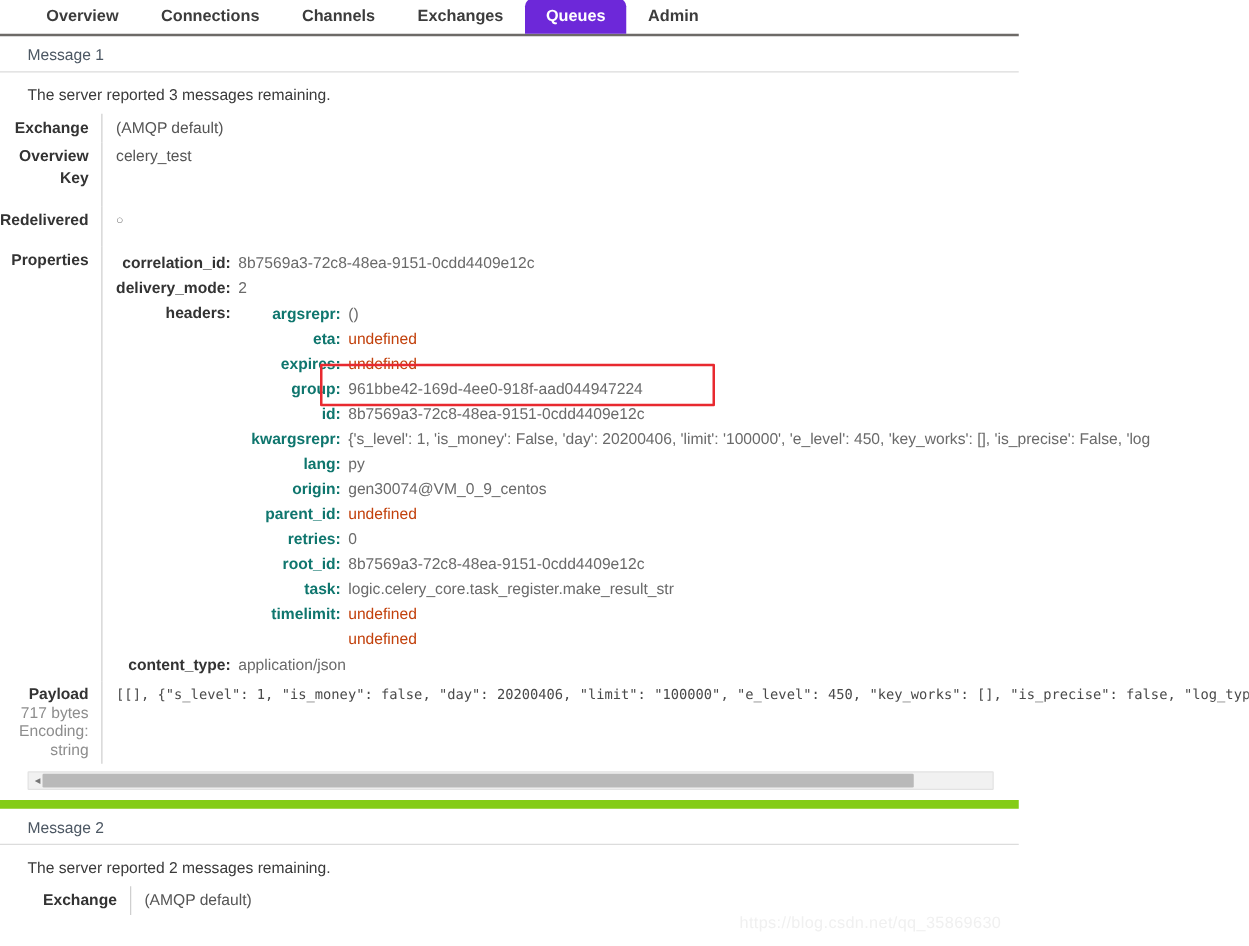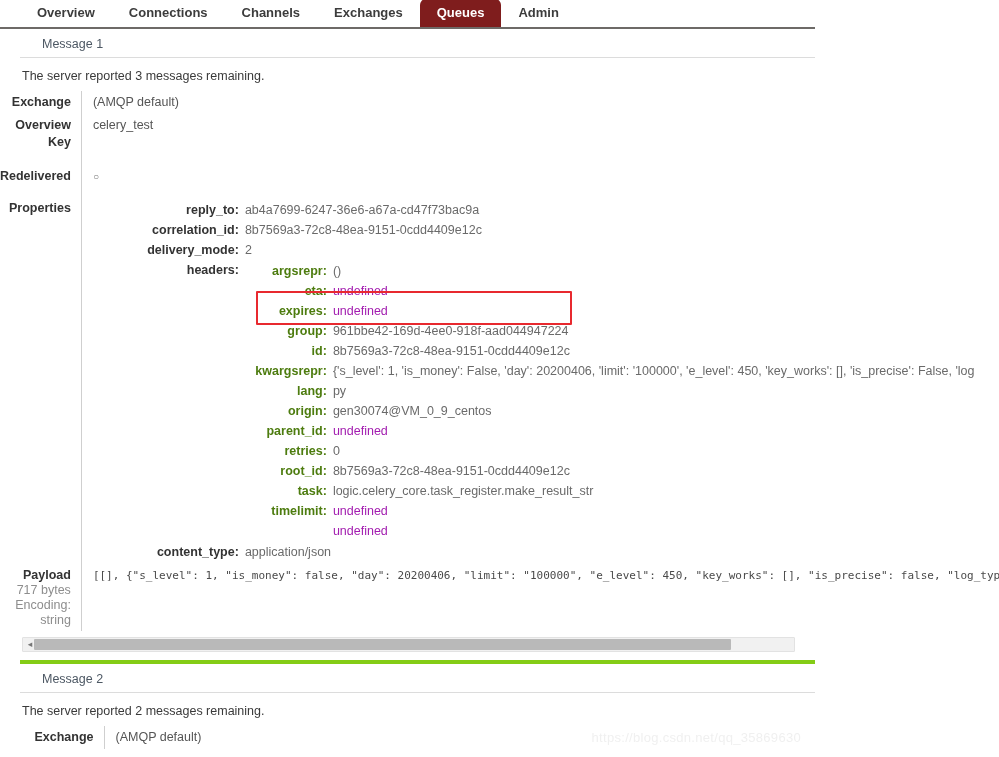--- a/index.html
+++ b/index.html
@@ -29,32 +29,31 @@
     color: #3c3c3c;
     padding: 5px 17px 6px 17px;
     line-height: 17px;
     white-space: nowrap;
     cursor: pointer;
     background: transparent;
     border-radius: 6px 6px 0 0;
     position: relative;
   }
   .tab.active {
-    background: #7f1d1d;
+    background: #6d28d9;
     color: #ffffff;
   }
 
   
   .msg-title {
     font-size: 12.5px;
     color: #4c5763;
     padding: 8px 0 6px 22px;
     border-bottom: 1px solid #dcdcdc;
     background: #ffffff;
-    margin-left: 20px;
   }
   .msg-note {
     font-size: 12.5px;
     color: #3a3a3a;
     padding: 11px 0 8px 22px;
   }
 
   
   .grid { width: 100%; border-collapse: collapse; }
   .grid tr { vertical-align: top; }
@@ -99,25 +98,25 @@
   .hdr td {
     font-size: 12.5px;
     line-height: 18px;
     padding: 1px 0;
     vertical-align: top;
     white-space: nowrap;
   }
   .hdr td.hk {
     text-align: right;
     font-weight: bold;
-    color: #4d7c0f;
+    color: #0f766e;
     padding-right: 6px;
   }
   .hdr td.hv { color: #6a6a6a; }
-  .hdr td.hv.dim { color: #a21caf; }
+  .hdr td.hv.dim { color: #c2410c; }
   .redbox {
     position: absolute;
     border: 2px solid #e8292f;
     pointer-events: none;
     left: 256px;
     top: 291px;
     width: 316px;
     height: 34px;
     border-radius: 1px;
   }
@@ -159,21 +158,21 @@
     width: 697px;
     background: #b9b9b9;
     border-radius: 1px;
   }
   .hscroll .arrow {
     position: absolute; top: 0; left: 2px;
     width: 10px; height: 13px;
     color: #777; font-size: 9px; line-height: 13px; text-align: center;
   }
 
-  .divider-top { border-top: 4px solid #84cc16; }
+  .divider-top { border-top: 7px solid #84cc16; }
 
   .watermark {
     position: absolute;
     right: 14px;
     bottom: 12px;
     font-size: 13px;
     color: #f0f0f0;
     letter-spacing: 0.3px;
     user-select: none;
   }
@@ -208,24 +207,20 @@
     </tr>
     <tr>
       <td class="k" style="padding-bottom:12px;">Redelivered</td>
       <td class="v" style="font-size:10px;color:#777;">○</td>
     </tr>
     <tr>
       <td class="k" style="padding-bottom:220px;">Properties</td>
       <td class="v">
         <table class="sub">
           <tbody>
-                <tr>
-            <td class="sk" style="width:152px">reply_to:</td>
-            <td class="sv">ab4a7699-6247-36e6-a67a-cd47f73bac9a</td>
-          </tr>
           <tr>
             <td class="sk">correlation_id:</td>
             <td class="sv">8b7569a3-72c8-48ea-9151-0cdd4409e12c</td>
           </tr>
           <tr>
             <td class="sk">delivery_mode:</td>
             <td class="sv">2</td>
           </tr>
           <tr>
             <td class="sk">headers:</td>

